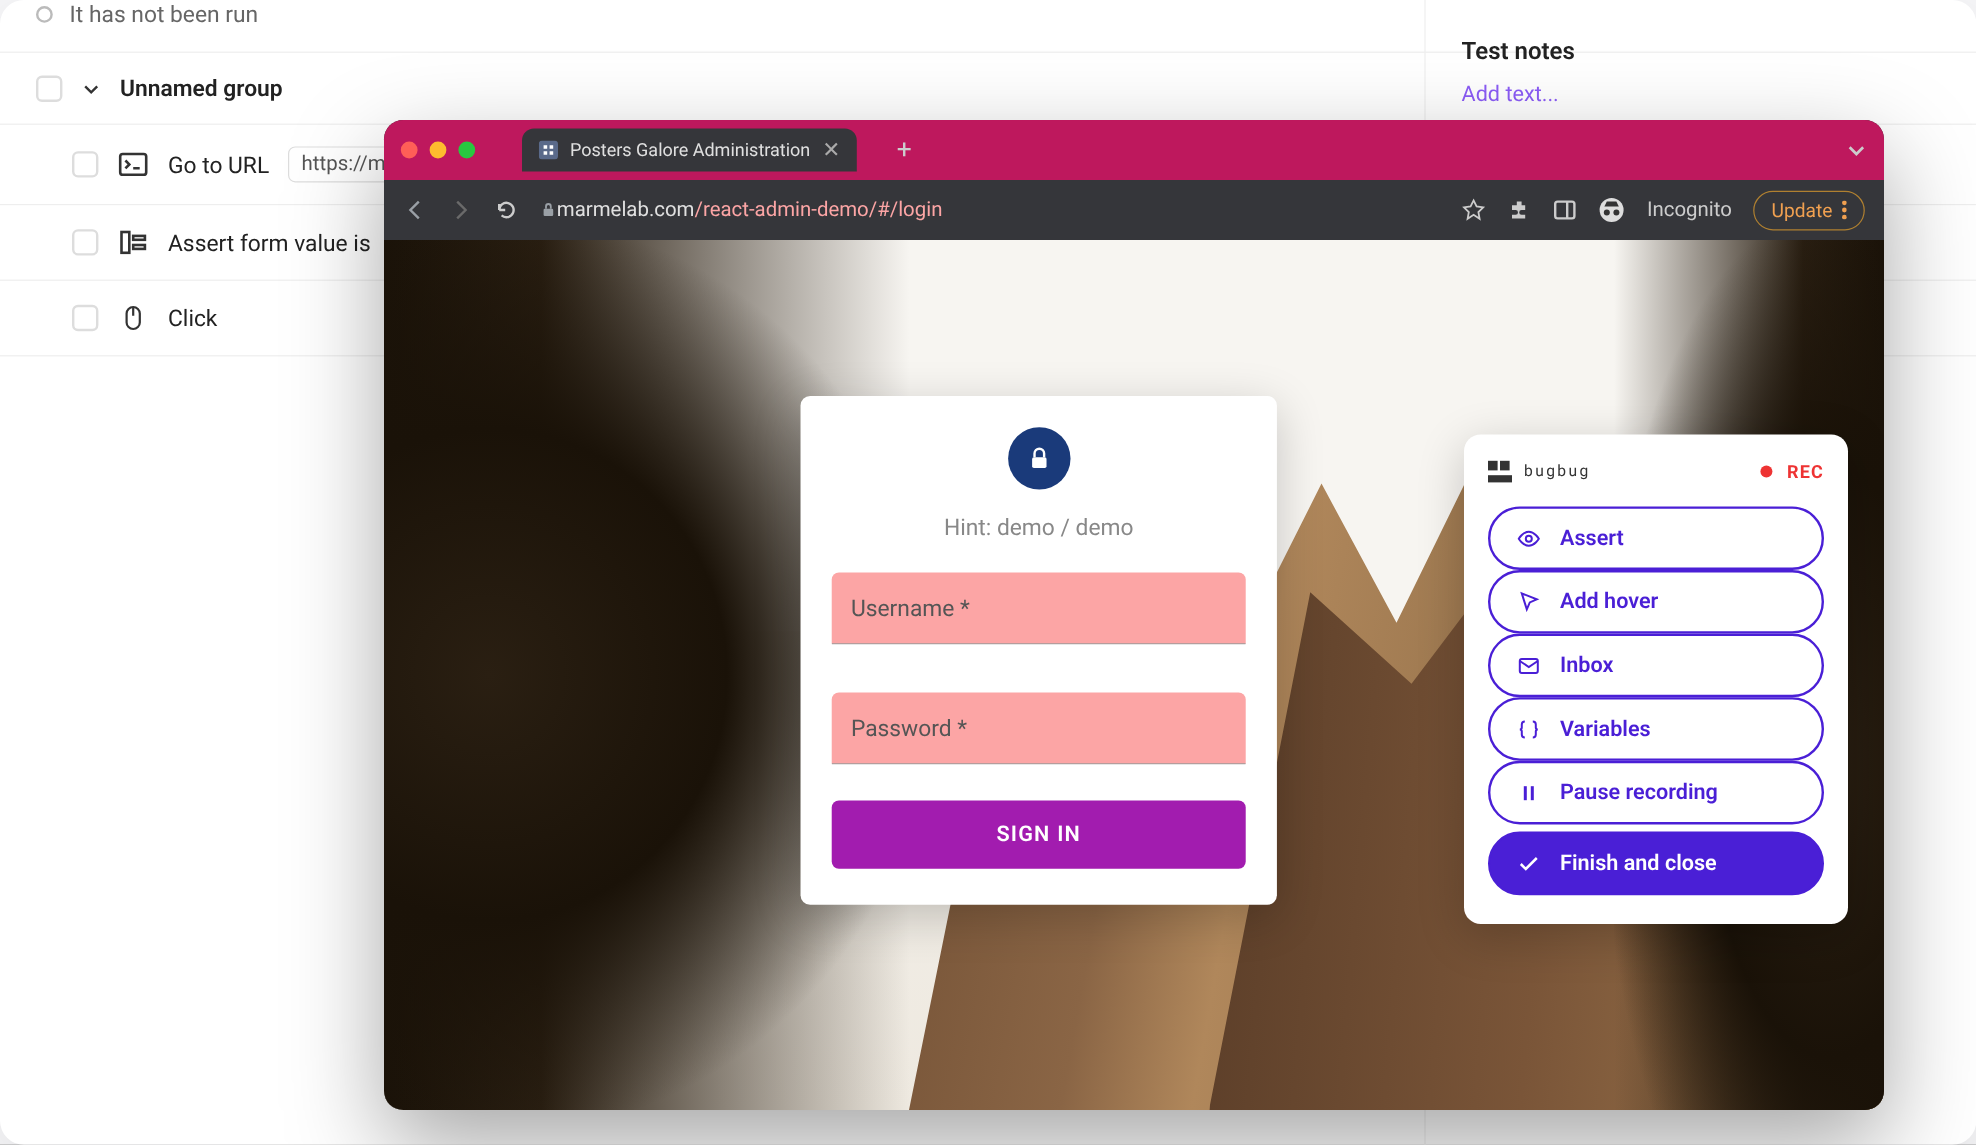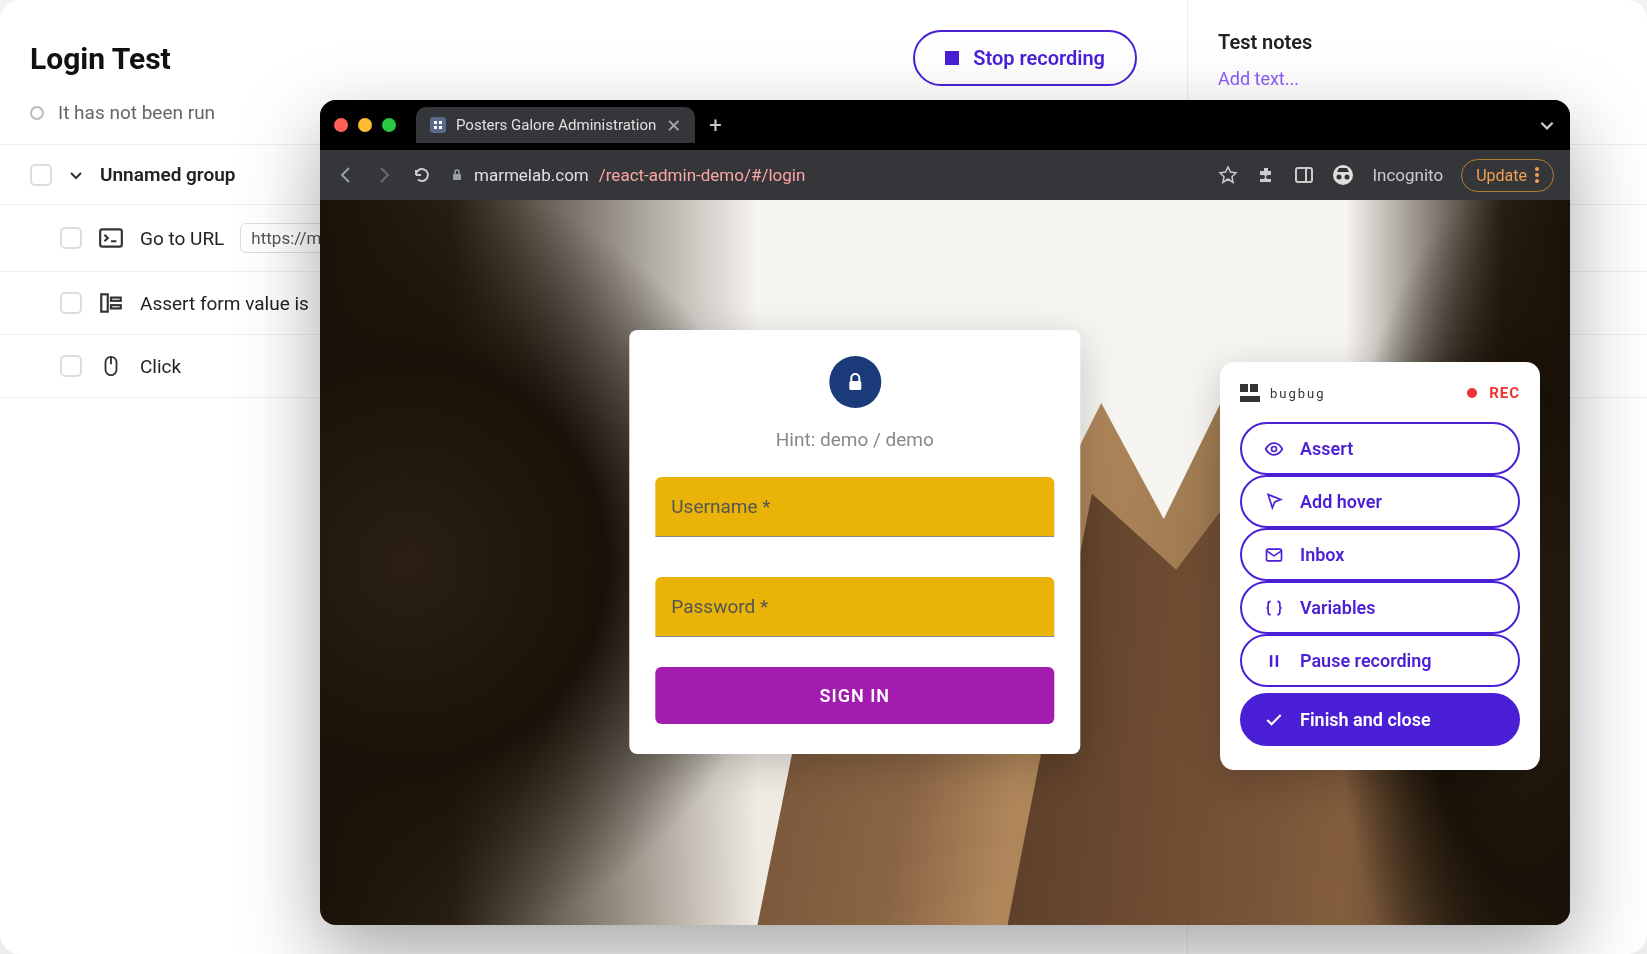--- a/index.html
+++ b/index.html
@@ -23,52 +23,52 @@
 .step-row { display: flex; align-items: center; gap: 16px; padding: 18px 30px; border-bottom: 1px solid #eee; }
 .step-check { width: 22px; height: 22px; border: 2px solid #ddd; border-radius: 5px; }
 .step-icon { width: 26px; height: 26px; display: flex; align-items: center; justify-content: center; }
 .step-label { font-size: 19px; color: #222; }
 .group-row { font-weight: 600; }
 .chevron { width: 16px; height: 16px; }
 .url-pill { border: 1px solid #ddd; border-radius: 6px; padding: 4px 10px; color: #555; font-size: 17px; }
 
 
 .browser { position: absolute; top: 100px; left: 320px; width: 1250px; height: 825px; background: #2a2a2a; border-radius: 16px; box-shadow: 0 30px 80px rgba(0,0,0,0.35); overflow: hidden; }
-.tab-bar { height: 50px; background: #000000; display: flex; align-items: center; padding: 0 14px; gap: 6px; }
+.tab-bar { height: 50px; background: #be185d; display: flex; align-items: center; padding: 0 14px; gap: 25px; }
 .traffic { display: flex; gap: 10px; margin-right: 14px; }
 .tl { width: 14px; height: 14px; border-radius: 50%; }
 .tl.red { background: #ff5f57; } .tl.yellow { background: #febc2e; } .tl.green { background: #28c840; }
 .tab { background: #35363a; height: 36px; border-radius: 10px 10px 0 0; display: flex; align-items: center; padding: 0 14px; gap: 10px; color: #e0e0e0; font-size: 15px; }
 .tab-close { color: #aaa; font-size: 18px; }
 .new-tab { color: #ccc; font-size: 22px; margin-left: 8px; }
 .tab-menu-chev { margin-left: auto; color: #ccc; }
 
 .addr-bar { height: 50px; background: #35363a; display: flex; align-items: center; padding: 0 16px; gap: 18px; }
 .nav-ico { color: #9aa0a6; }
-.url-box { flex: 1; display: flex; align-items: center; gap: 10px; color: #e0e0e0; font-size: 17px; }
+.url-box { flex: 1; display: flex; align-items: center; color: #e0e0e0; font-size: 17px; }
 .url-dim { color: #fca5a5; }
 .addr-right { display: flex; align-items: center; gap: 18px; color: #ccc; }
 .incog-label { font-size: 17px; }
 .update-btn { border: 1px solid #b08030; color: #f0a050; border-radius: 20px; padding: 6px 14px; font-size: 16px; display:flex; align-items:center; gap:8px; }
 
 .viewport { position: relative; height: calc(100% - 100px); overflow: hidden; }
 
 
 .mtn-bg { position: absolute; inset: 0; background: linear-gradient(#f8f6f2, #eee9e0); }
 .mtn-sky { position:absolute; top:0; left:0; right:0; height:45%; background:#f7f5f1; }
 .mtn-rock { position:absolute; bottom:0; left:30%; width:50%; height:80%; background: linear-gradient(100deg,#6b4a30 0%, #8a6545 40%, #b0875b 55%, #8b6a45 100%); clip-path: polygon(10% 100%, 25% 20%, 35% 35%, 45% 5%, 58% 25%, 65% 10%, 75% 30%, 85% 8%, 95% 40%, 100% 100%); }
 .mtn-rock2 { position:absolute; bottom:0; left:55%; width:45%; height:70%; background: linear-gradient(95deg,#5a3d28 0%, #7a5538 50%, #a07a4f 100%); clip-path: polygon(0% 100%, 15% 15%, 30% 30%, 45% 8%, 60% 28%, 78% 5%, 90% 35%, 100% 100%); }
 .tree-left { position:absolute; left:0; top:0; bottom:0; width:35%; background: radial-gradient(ellipse at 20% 50%, #2a1f12 0%, #1a1208 40%, transparent 75%), linear-gradient(90deg, #1a1208 0%, #2a1f12 30%, transparent 100%); }
 .tree-right { position:absolute; right:0; top:0; bottom:0; width:18%; background: radial-gradient(ellipse at 80% 60%, #2a1f12 0%, #1a1208 40%, transparent 75%), linear-gradient(-90deg, #1a1208 0%, #2a1f12 30%, transparent 100%); }
 
 
-.login-card { position: absolute; top: 130px; left: 50%; transform: translateX(-70%); width: 451px; background: #fff; border-radius: 8px; padding: 26px 26px 30px; box-shadow: 0 10px 40px rgba(0,0,0,0.2); }
+.login-card { position: absolute; top: 130px; left: 50%; transform: translateX(-70%); width: 397px; background: #fff; border-radius: 8px; padding: 26px 26px 30px; box-shadow: 0 10px 40px rgba(0,0,0,0.2); }
 .lock-circle { width: 52px; height: 52px; background: #1a3a7a; border-radius: 50%; margin: 0 auto 20px; display:flex; align-items:center; justify-content:center; color:#fff; }
 .hint { text-align: center; color: #888; font-size: 19px; margin-bottom: 26px; }
-.field { background: #eab308; border-radius: 6px 6px 0 0; border-bottom: 1px solid #888; padding: 18px 16px; margin-bottom: 40px; color: #555; font-size: 19px; }
+.field { background: #fca5a5; border-radius: 6px 6px 0 0; border-bottom: 1px solid #888; padding: 18px 16px; margin-bottom: 40px; color: #555; font-size: 19px; }
 .signin-btn { width: 100%; background: #a21caf; color: #fff; border: none; border-radius: 6px; padding: 18px; font-size: 18px; font-weight: 600; letter-spacing: 1px; cursor:pointer; }
 
 
 .bb-panel { position: absolute; top: 162px; right: 30px; width: 320px; background: #fff; border-radius: 14px; padding: 22px 20px 24px; box-shadow: 0 10px 40px rgba(0,0,0,0.2); }
 .bb-header { display:flex; align-items:center; justify-content:space-between; margin-bottom:20px; }
 .bb-logo { display:flex; align-items:center; gap:6px; color:#333; font-size:13px; letter-spacing:2px; }
 .bb-logo-icon { width:24px; height:18px; position:relative; }
 .bb-logo-icon::before { content:""; position:absolute; left:0; top:0; width:8px; height:8px; background:#333; }
 .bb-logo-icon::after { content:""; position:absolute; left:10px; top:0; width:8px; height:8px; background:#333; }
 .bb-logo-base { position:absolute; left:0; bottom:0; width:20px; height:6px; background:#333; }
@@ -77,27 +77,20 @@
 .bb-btn { width:100%; border:2px solid #4a1fd6; background:#fff; color:#4a1fd6; border-radius:30px; padding:14px 22px; font-size:18px; font-weight:600; display:flex; align-items:center; gap:16px; cursor:pointer; }
 .bb-btn.solid { background:#4a1fd6; color:#fff; border-color:#4a1fd6; margin-bottom:0; margin-top:6px; }
 .bb-ico { width:20px; height:20px; flex-shrink:0; }
 
 svg { display:block; }
 </style>
 </head>
 <body>
 
 <div class="bg-app">
-  <div class="bg-header">
-    <div class="bg-title">Login Test</div>
-    <button class="stop-btn" style="margin-right:470px;">
-      <span class="stop-icon"></span>
-      <span>Stop recording</span>
-    </button>
-  </div>
 
   <div class="bg-status">
     <span class="status-dot"></span>
     <span>It has not been run</span>
   </div>
 
   <div class="steps">
     <div class="step-row group-row">
       <span class="step-check"></span>
       <svg class="chevron" viewBox="0 0 16 16">

